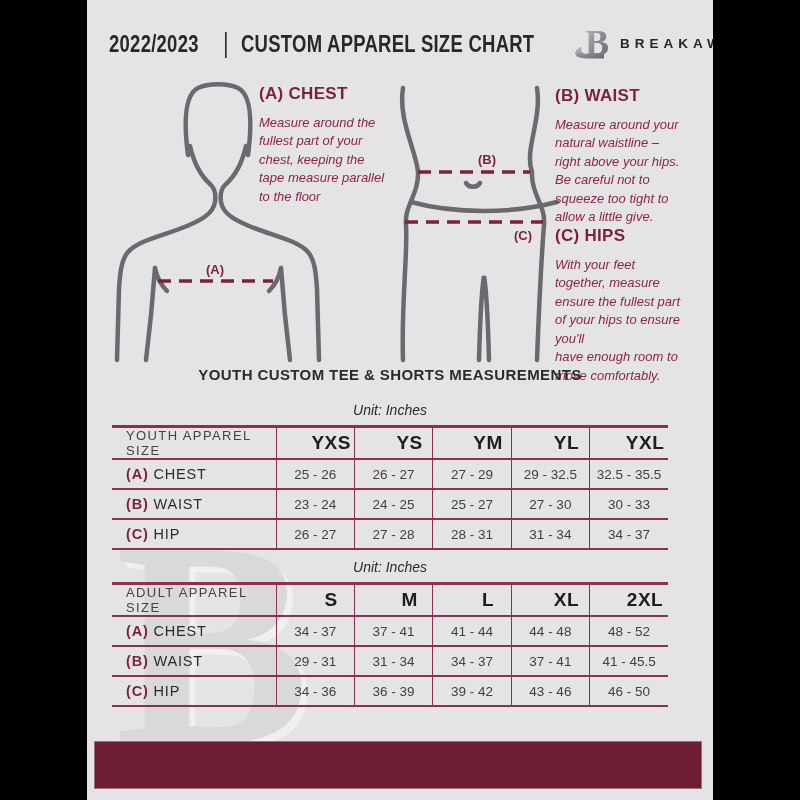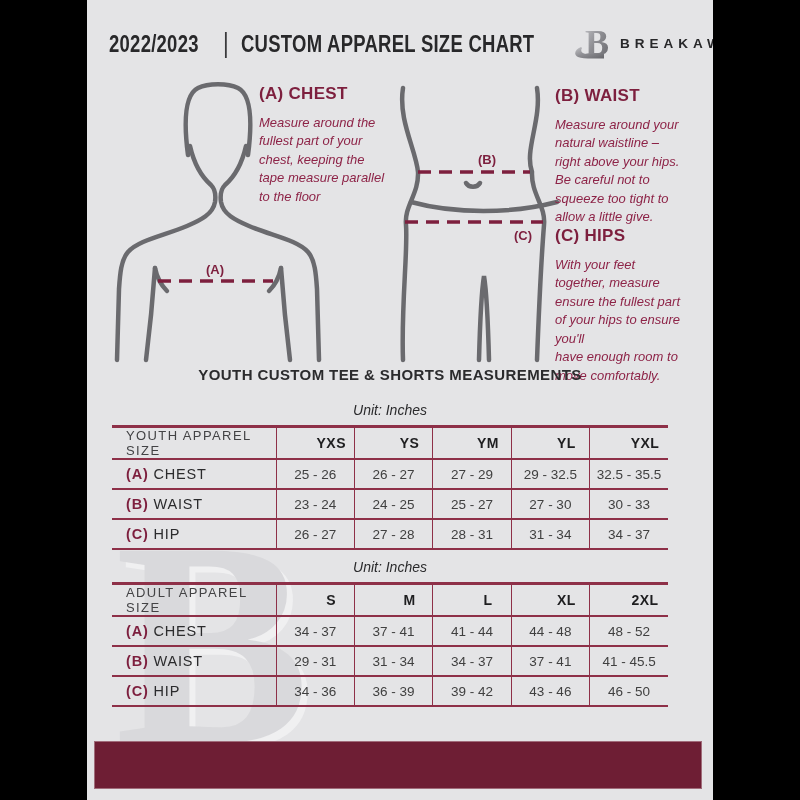--- a/index.html
+++ b/index.html
@@ -63,21 +63,21 @@
   .size-table tr { border-bottom:2px solid #8e3048; }
   .size-table th, .size-table td { padding:0; background:transparent; }
   .size-table th:not(.lbl), .size-table td:not(.lbl) { border-left:1.5px solid #8e3048; text-align:center; }
   .size-table col.c-lbl { width:29.5%; }
   .size-table thead tr { height:24px; }
   .size-table tbody tr { height:30px; }
   th.lbl {
     text-align:left; padding-left:14px; font-weight:400; font-size:13px;
     color:#434345; letter-spacing:1.4px;
   }
-  th.size-code { font-size:14px; font-weight:700; color:#1e1e20; letter-spacing:.5px;padding-left:32px; }
+  th.size-code { font-size:19px; font-weight:700; color:#1e1e20; letter-spacing:.5px;padding-left:32px; }
   td.lbl { text-align:left; padding-left:14px; font-size:14.5px; color:#2b2b2d; letter-spacing:.8px; }
   td.lbl .pre { color:#7d1f3e; font-weight:700; margin-right:5px; }
   td.val { font-size:13.5px; color:#404040; }
 
   
   .footer-bar {
     position:absolute; left:7px; top:741px; width:608px; height:48px;
     background:#6e1e34; border:1px solid rgba(255,255,255,.35); z-index:3;
   }
 </style>

